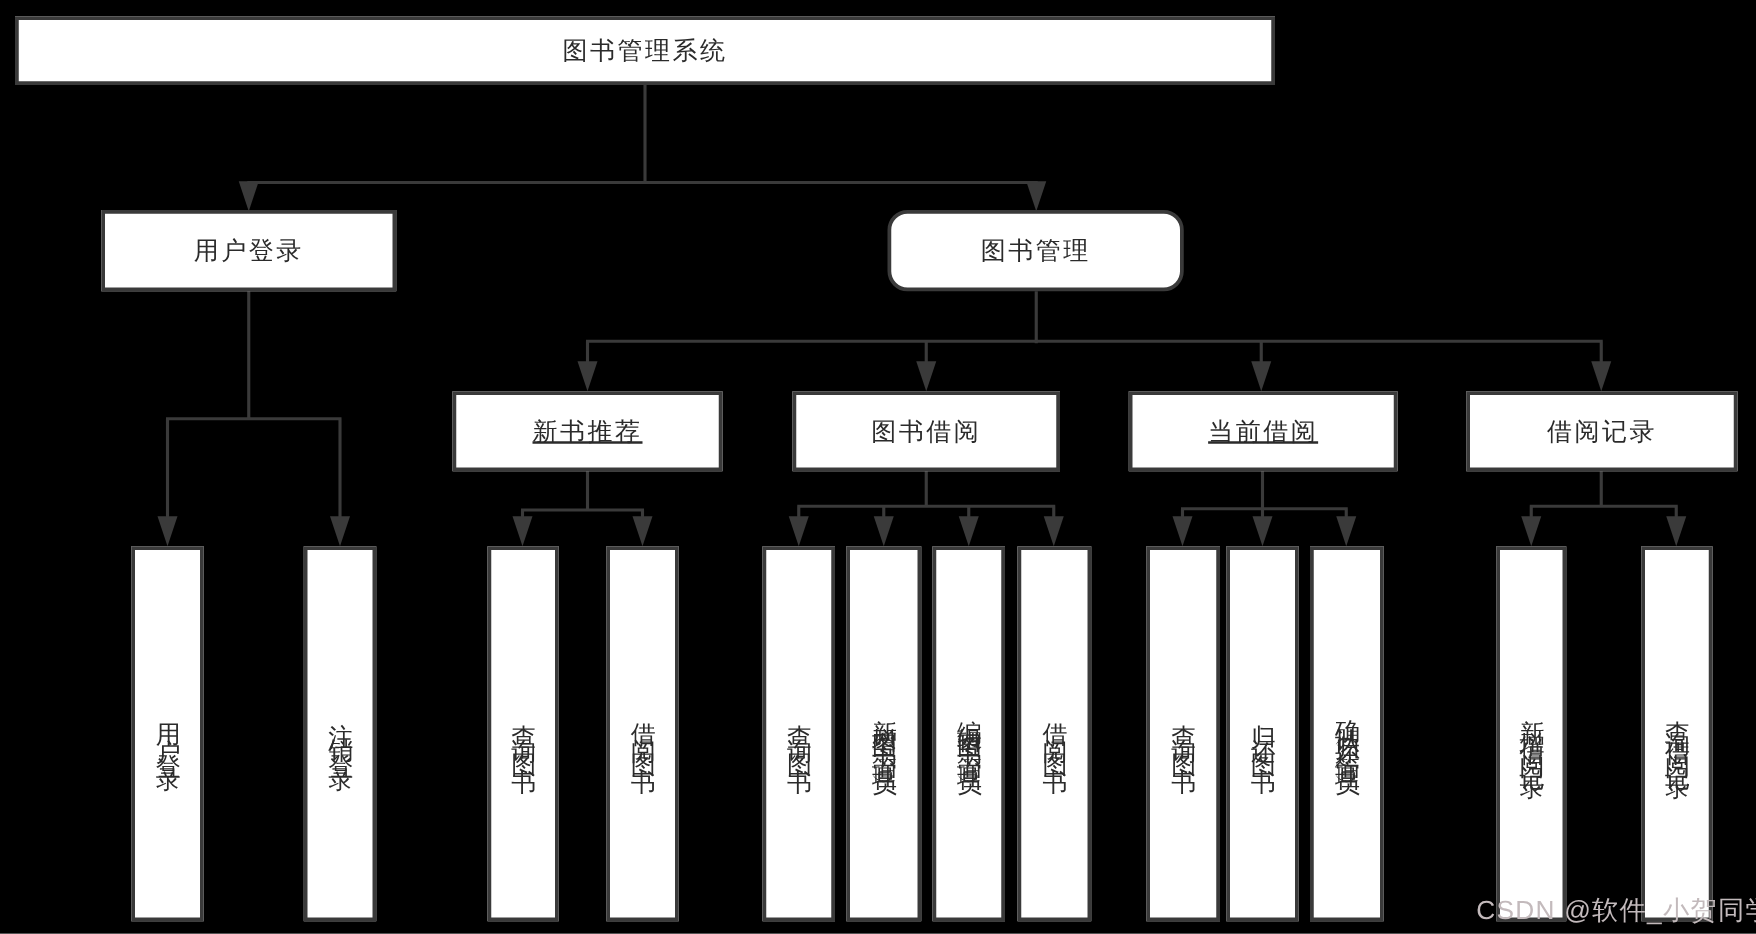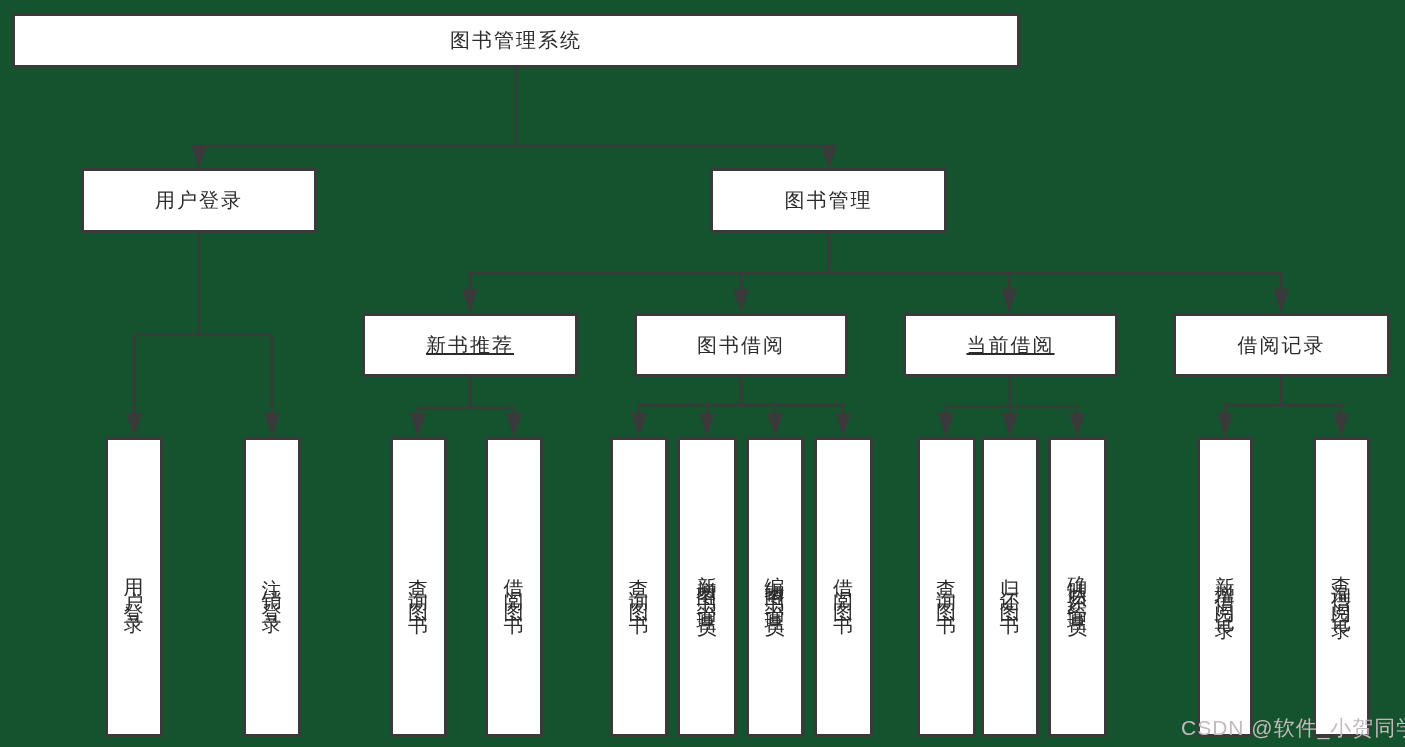--- a/index.html
+++ b/index.html
@@ -5,21 +5,21 @@
   html, body { margin: 0; padding: 0; }
   body {
     width: 1405px; height: 747px;
     background: #ffffff;
     font-family: "Liberation Sans", "DejaVu Sans", sans-serif;
     overflow: hidden;
   }
   .canvas {
     position: relative;
     width: 1405px; height: 747px;
-    background: #14532d;
+    background: #000000;
   }
   svg.connectors {
     position: absolute; left: 0; top: 0;
     width: 1405px; height: 747px;
     pointer-events: none;
   }
   .node {
     position: absolute;
     box-sizing: border-box;
     background: #ffffff;
@@ -94,21 +94,21 @@
     </g>
   </svg>
 
   <div class="node" style="left:12px; top:13px; width:1008px; height:55px;">
     <span>图书管理系统</span>
   </div>
 
   <div class="node" style="left:81px; top:168px; width:236px; height:65px;">
     <span>用户登录</span>
   </div>
-  <div class="node" style="left:710px; top:168px; width:237px; height:65px;">
+  <div class="node" style="left:710px; top:168px; width:237px; height:65px;border-radius:16px;">
     <span>图书管理</span>
   </div>
 
   <div class="node" style="left:362px; top:313px; width:216px; height:64px;text-decoration:underline;">
     <span>新书推荐</span>
   </div>
   <div class="node" style="left:634px; top:313px; width:214px; height:64px;align-items:center;">
     <span>图书借阅</span>
   </div>
   <div class="node" style="left:903px; top:313px; width:215px; height:64px;text-decoration:underline;">

